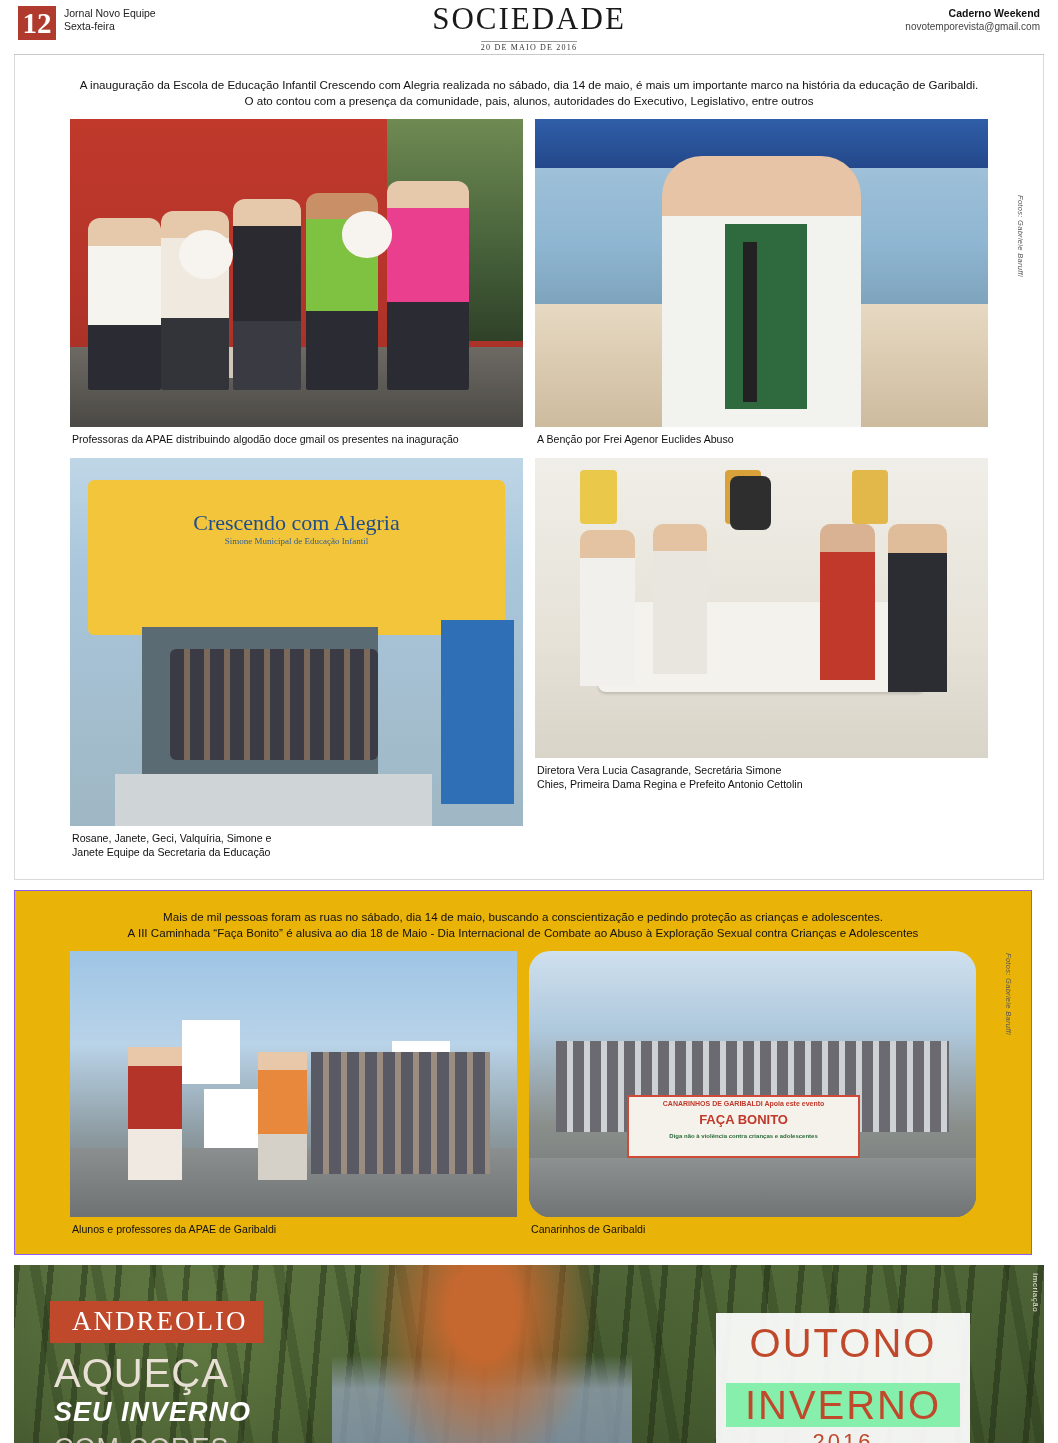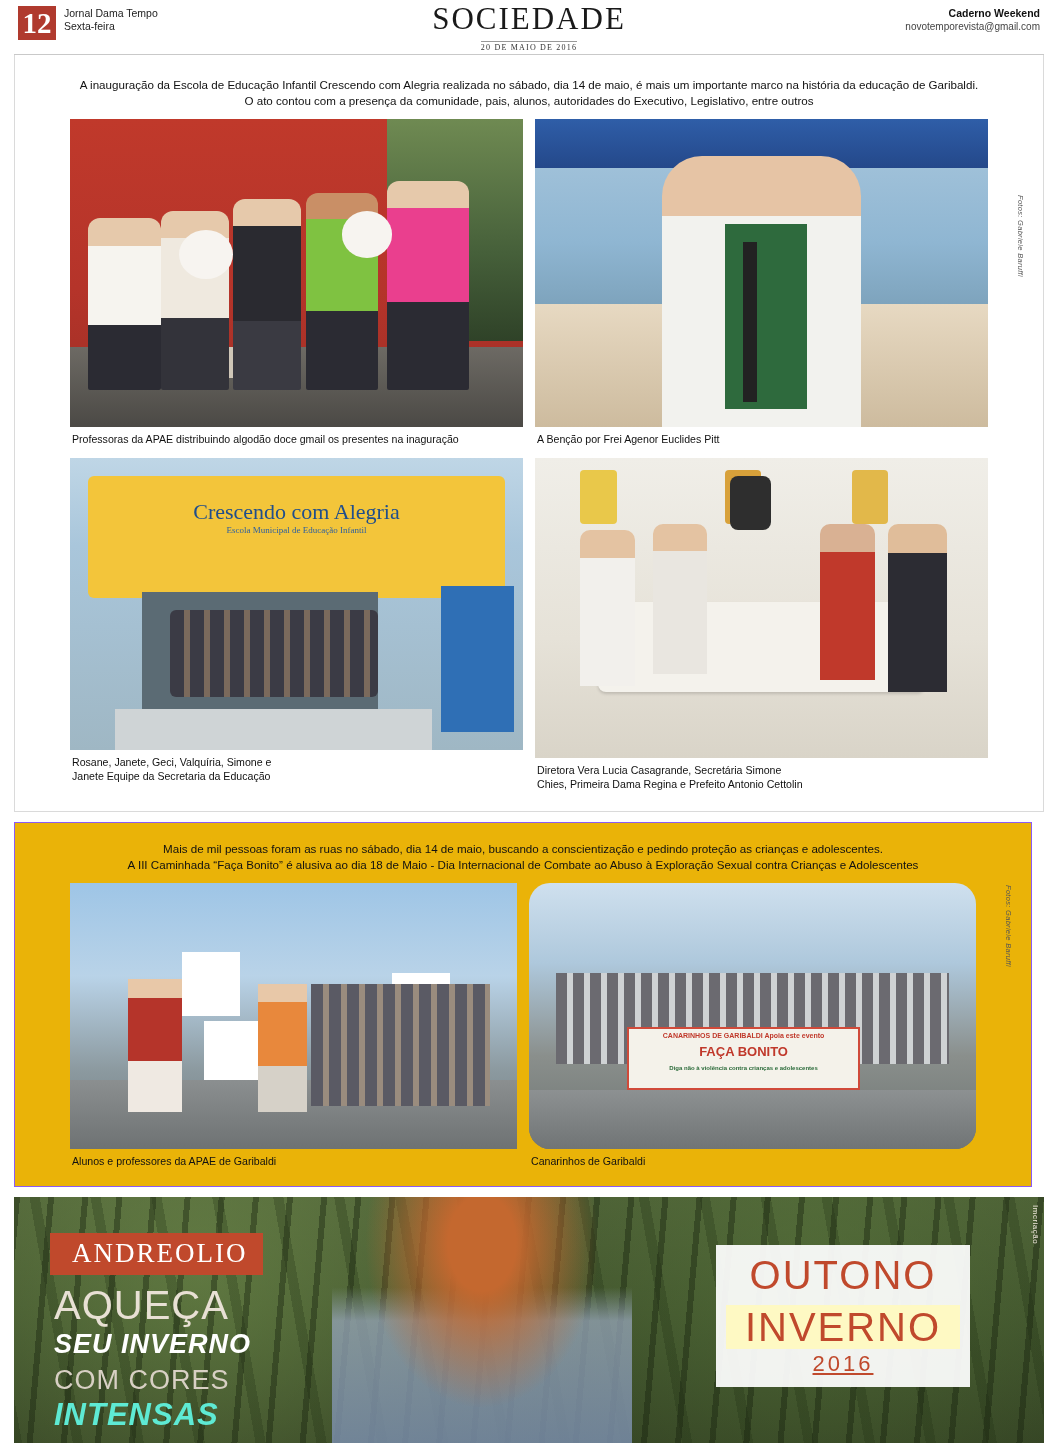--- a/index.html
+++ b/index.html
@@ -185,21 +185,21 @@
     background:rgba(255,255,255,.93);
     padding:8px 10px 10px 10px;
     text-align:center;
   }
   .season-1 {
     font-size:40px; color:#c0492c; letter-spacing:2px; line-height:44px;
     font-family:"Liberation Sans", sans-serif;
   }
   .season-2 {
     font-size:40px; color:#c0492c; letter-spacing:2px; line-height:44px;
-    background:#fef9c3; margin-top:8px;
+    background:#86efac; margin-top:18px;
   }
   .season-3 {
     font-size:22px; color:#c0492c; letter-spacing:3px; margin-top:2px;text-decoration:underline;
   }
   .ad-agency {
     position:absolute;
     right:4px; top:8px;
     writing-mode:vertical-rl;
     font-size:8px;
     color:#efe7dc;
@@ -242,21 +242,21 @@
   .p6 .road { position:absolute; left:0; right:0; bottom:0; height:22%; background:linear-gradient(180deg,#8d9192,#707475); }
   .p6 .banner { position:absolute; left:22%; bottom:22%; width:52%; height:24%; background:#f4f2ea; border:2px solid #d04a3a; }
   .p6 .bantxt { position:absolute; left:0; right:0; text-align:center; color:#c0392b; font-weight:bold; }
 </style>
 </head>
 <body>
 
 <div class="masthead">
   <div class="page-num-box">12</div>
   <div class="paper-info">
-    <div>Jornal Dama Tempo</div>
+    <div>Jornal Novo Equipe</div>
     <div>Sexta-feira</div>
   </div>
   <div class="section-title-wrap">
     <div class="section-title">SOCIEDADE</div>
     <div class="section-date">20 DE MAIO DE 2016</div>
   </div>
   <div class="masthead-right">
     <div class="caderno">Caderno Weekend</div>
     <div class="email">novotemporevista@gmail.com</div>
   </div>
@@ -290,29 +290,29 @@
     </div>
 
     <div class="photo-cell">
       <div class="photo p2" style="height:308px;">
         <div class="roof"></div>
         <div class="wall"></div>
         <div class="priest"></div>
         <div class="stole"></div>
         <div class="ph" style="left:46%;top:40%;width:3%;height:52%;background:#222;"></div>
       </div>
-      <div class="caption">A Benção por Frei Agenor Euclides Pitt</div>
-    </div>
-
-    <div class="photo-cell">
-      <div class="photo p3" style="height:292px;">
+      <div class="caption">A Benção por Frei Agenor Euclides Abuso</div>
+    </div>
+
+    <div class="photo-cell">
+      <div class="photo p3" style="height:368px;">
         <div class="arch"></div>
         <div class="archtxt">
           <div style="font-size:22px;">Crescendo com Alegria</div>
-          <div style="font-size:9px;color:#2c5fa0;">Escola Municipal de Educação Infantil</div>
+          <div style="font-size:9px;color:#2c5fa0;">Simone Municipal de Educação Infantil</div>
         </div>
         <div class="door"></div>
         <div class="blue"></div>
         <div class="steps"></div>
         <div class="ph" style="left:22%;top:52%;width:46%;height:30%;background:repeating-linear-gradient(90deg,#3b3b45 0 14px,#7b6a5c 14px 20px);border-radius:6px;"></div>
       </div>
       <div class="caption" style="white-space:pre-line;">Rosane, Janete, Geci, Valquíria, Simone e
 Janete Equipe da  Secretaria da Educação</div>
     </div>
 

